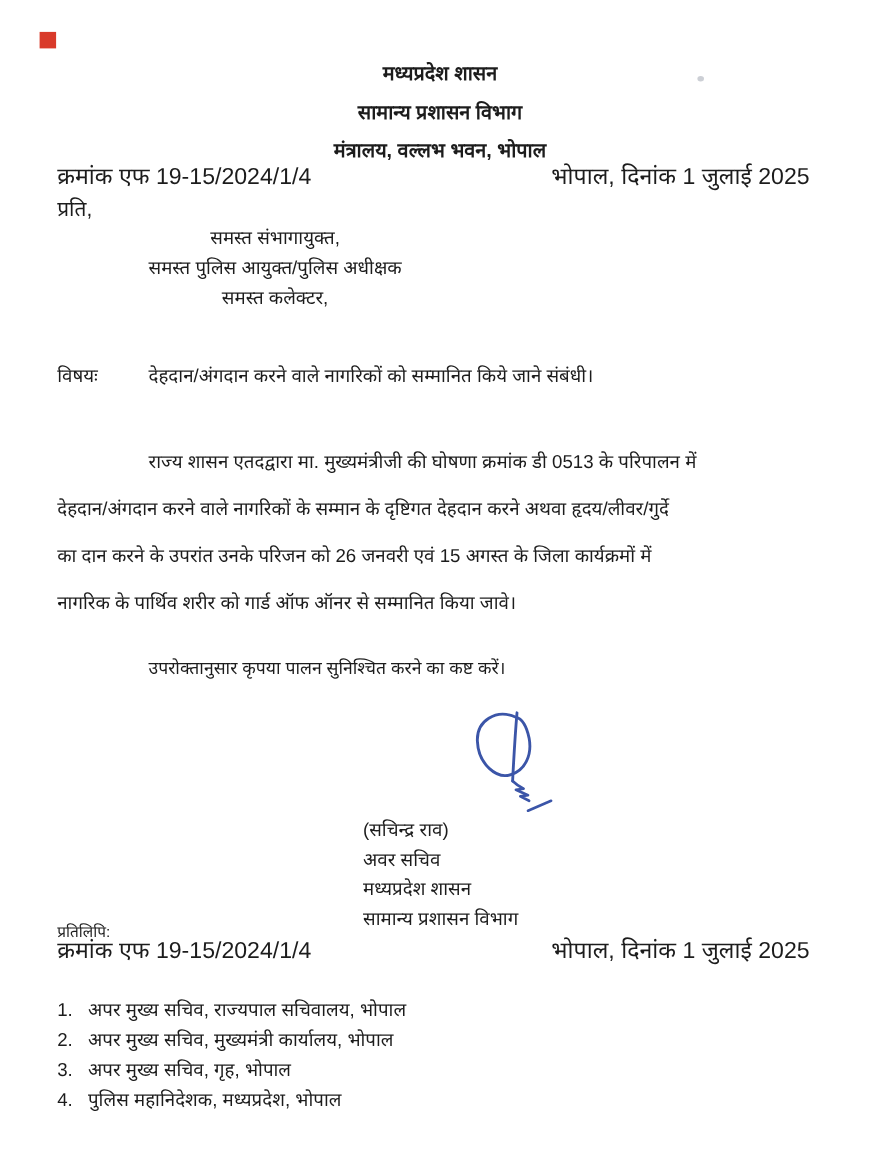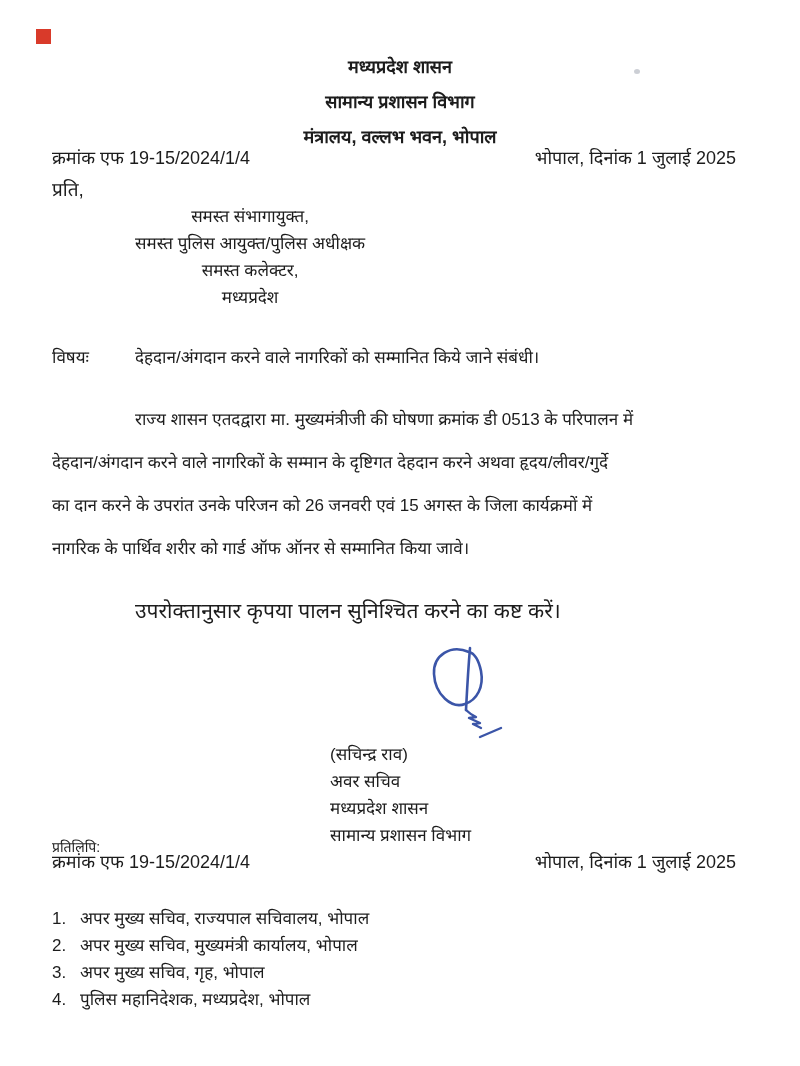--- a/index.html
+++ b/index.html
@@ -45,60 +45,60 @@
     font-size: 18px;
     line-height: 35px;
     font-weight: 600;
   }
   .ref-row {
     position: absolute;
     left: 52px;
     right: 64px;
     display: flex;
     justify-content: space-between;
-    font-size: 18px;
+    font-size: 21px;
   }
   .ref-row-1 { top: 145px; }
   .ref-row-2 { top: 849px; }
   .salutation {
     position: absolute;
     left: 52px;
     top: 176px;
     font-size: 19px;
   }
   .recipients {
     position: absolute;
     left: 135px;
     top: 203px;
     font-size: 17px;
     line-height: 27px;
     text-align: center;
   }
   .subject-row {
     position: absolute;
     left: 52px;
-    top: 345px;
+    top: 329px;
     font-size: 17px;
     display: flex;
   }
   .subject-row .subject-label { width: 83px; flex: 0 0 83px; }
   .body-para-1 {
     position: absolute;
     left: 52px;
     width: 700px;
     top: 398px;
     font-size: 17px;
     line-height: 43px;
   }
   .body-para-1 .first-line { padding-left: 83px; }
   .body-para-2 {
     position: absolute;
     left: 135px;
     top: 596px;
-    font-size: 21px;
+    font-size: 16px;
   }
   .signature-svg {
     position: absolute;
     left: 423px;
     top: 643px;
     width: 85px;
     height: 97px;
   }
   .signer-block {
     position: absolute;
@@ -142,21 +142,20 @@
     <span>क्रमांक एफ 19-15/2024/1/4</span>
     <span>भोपाल, दिनांक  1  जुलाई 2025</span>
   </div>
 
   <div class="salutation">प्रति,</div>
 
   <div class="recipients">
     <div>समस्त संभागायुक्त,</div>
     <div>समस्त पुलिस आयुक्त/पुलिस अधीक्षक</div>
     <div>समस्त कलेक्टर,</div>
-    <div>मध्यप्रदेश</div>
   </div>
 
   <div class="subject-row">
     <span class="subject-label">विषयः</span>
     <span>देहदान/अंगदान करने वाले नागरिकों को  सम्मानित किये जाने संबंधी।</span>
   </div>
 
   <div class="body-para-1">
     <div class="first-line">राज्य शासन एतदद्वारा मा. मुख्यमंत्रीजी की घोषणा क्रमांक डी 0513 के परिपालन में</div>
     <div>देहदान/अंगदान करने वाले नागरिकों  के सम्मान के दृष्टिगत देहदान करने अथवा हृदय/लीवर/गुर्दे</div>

